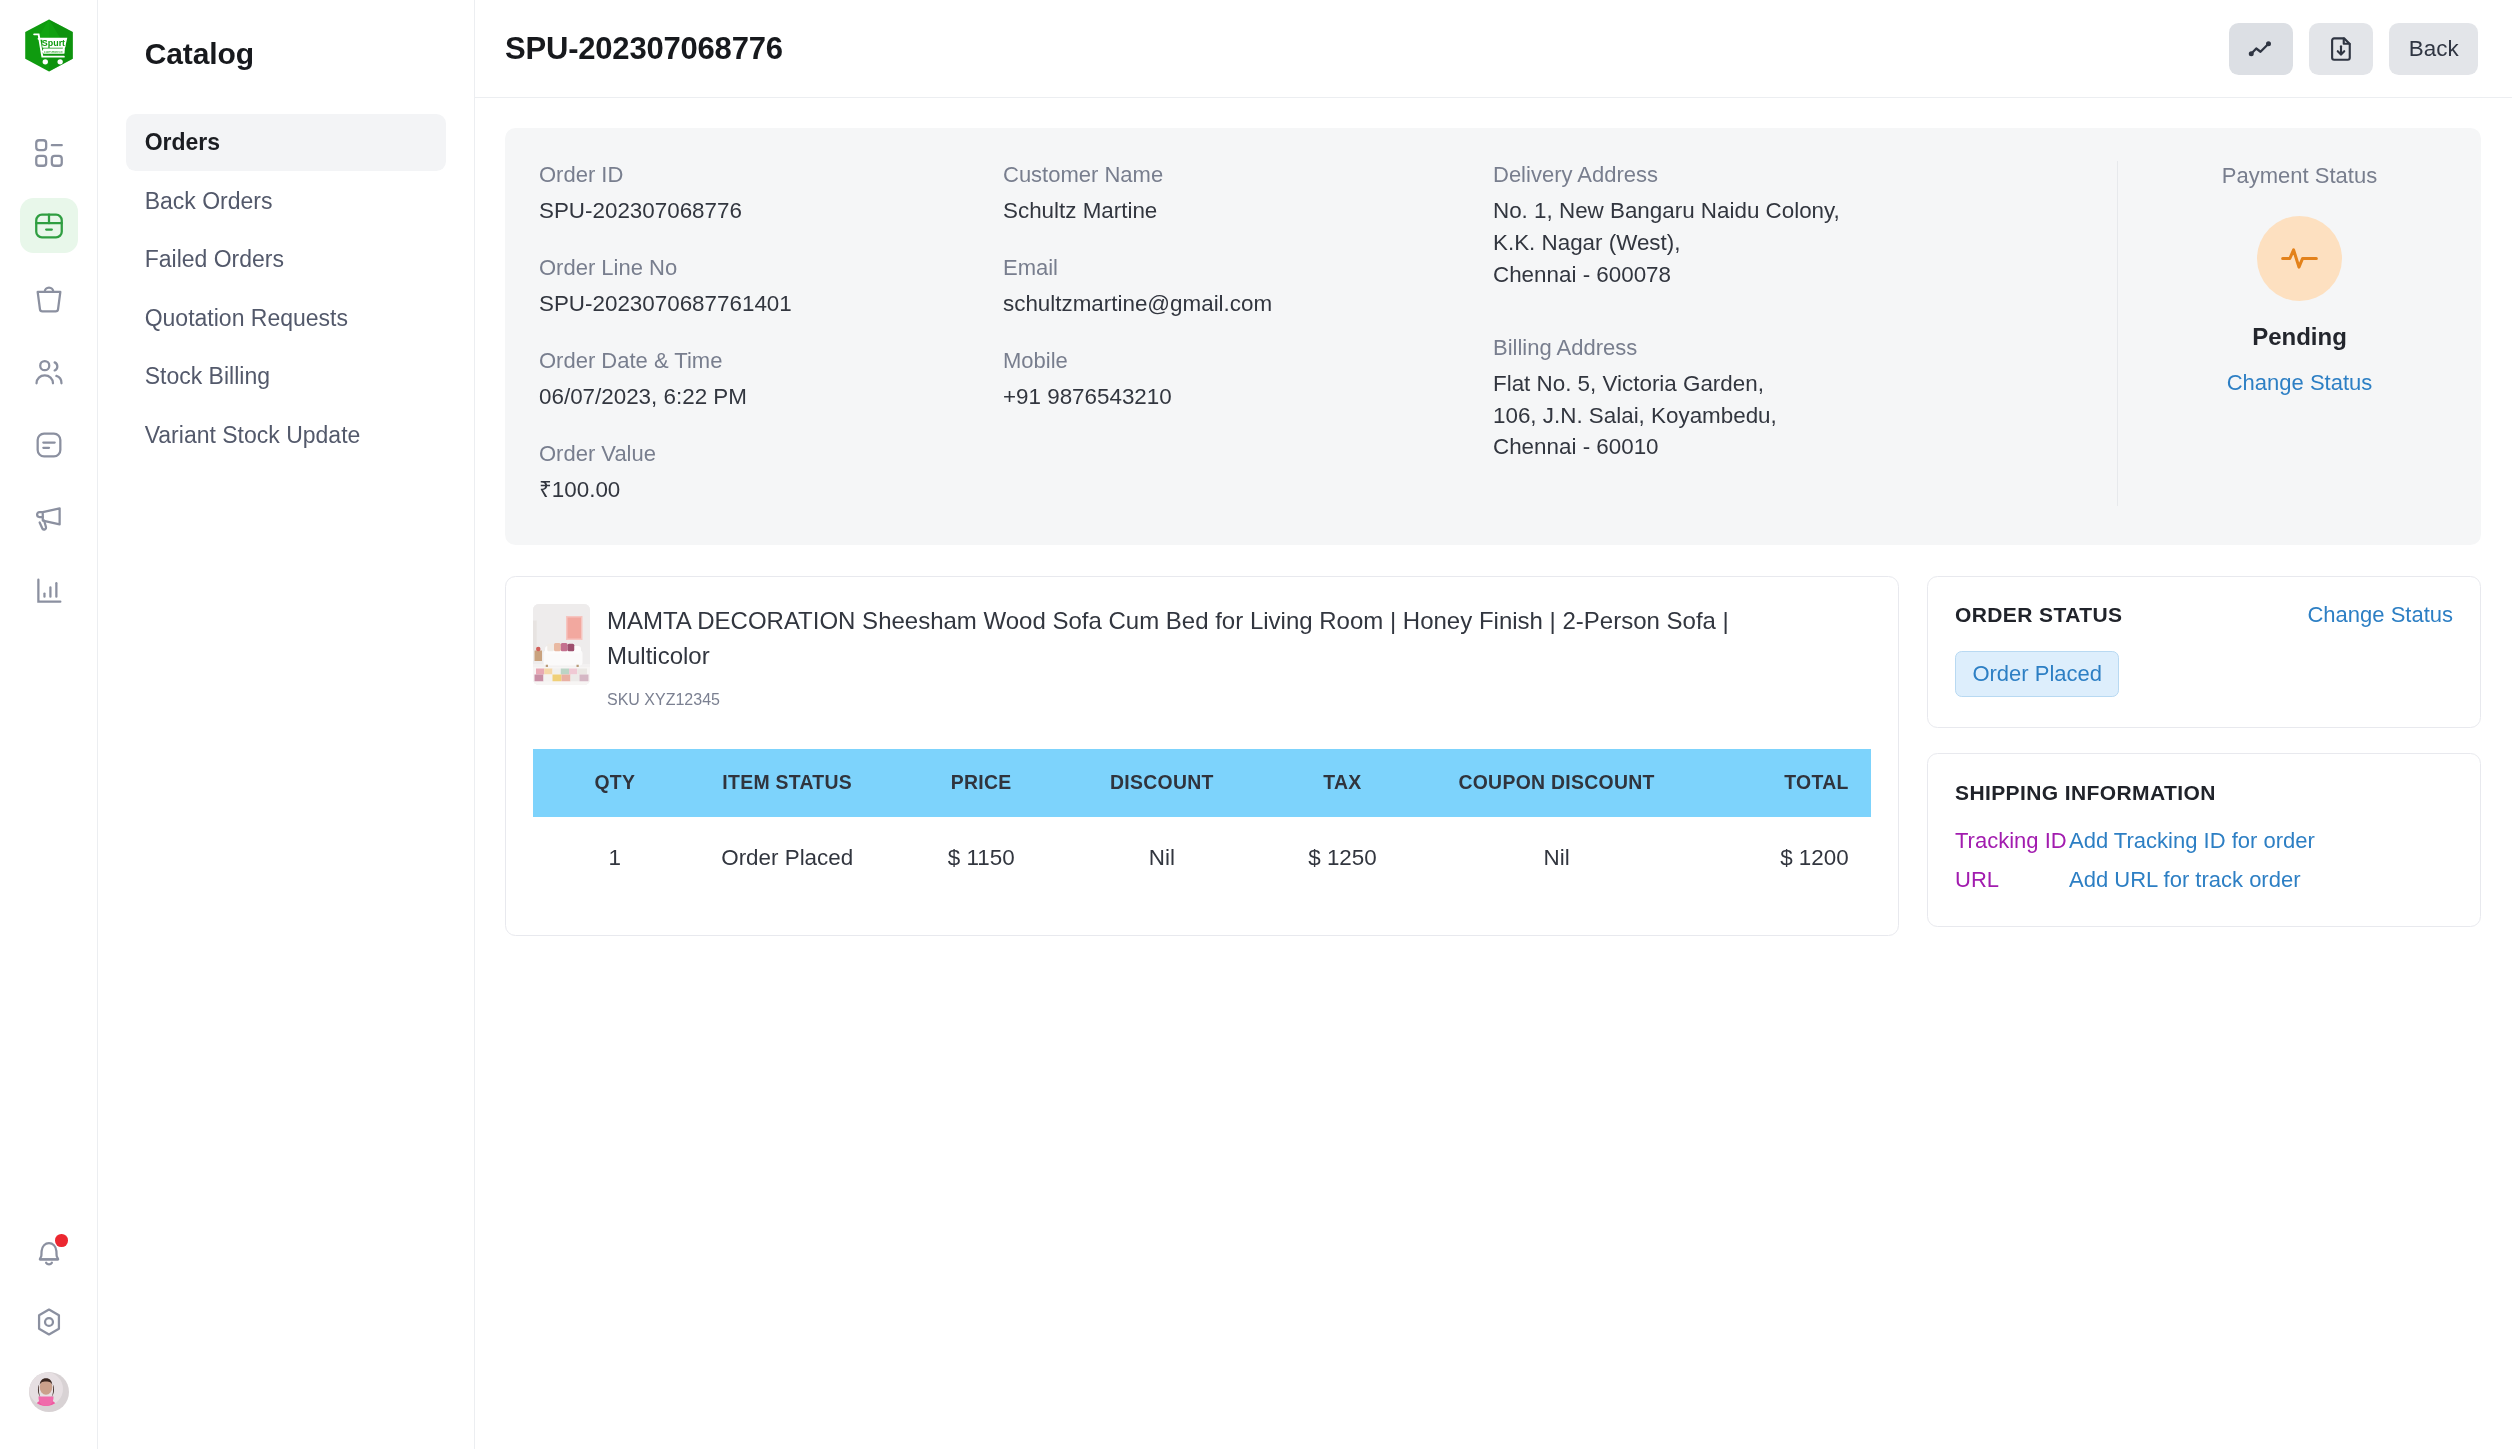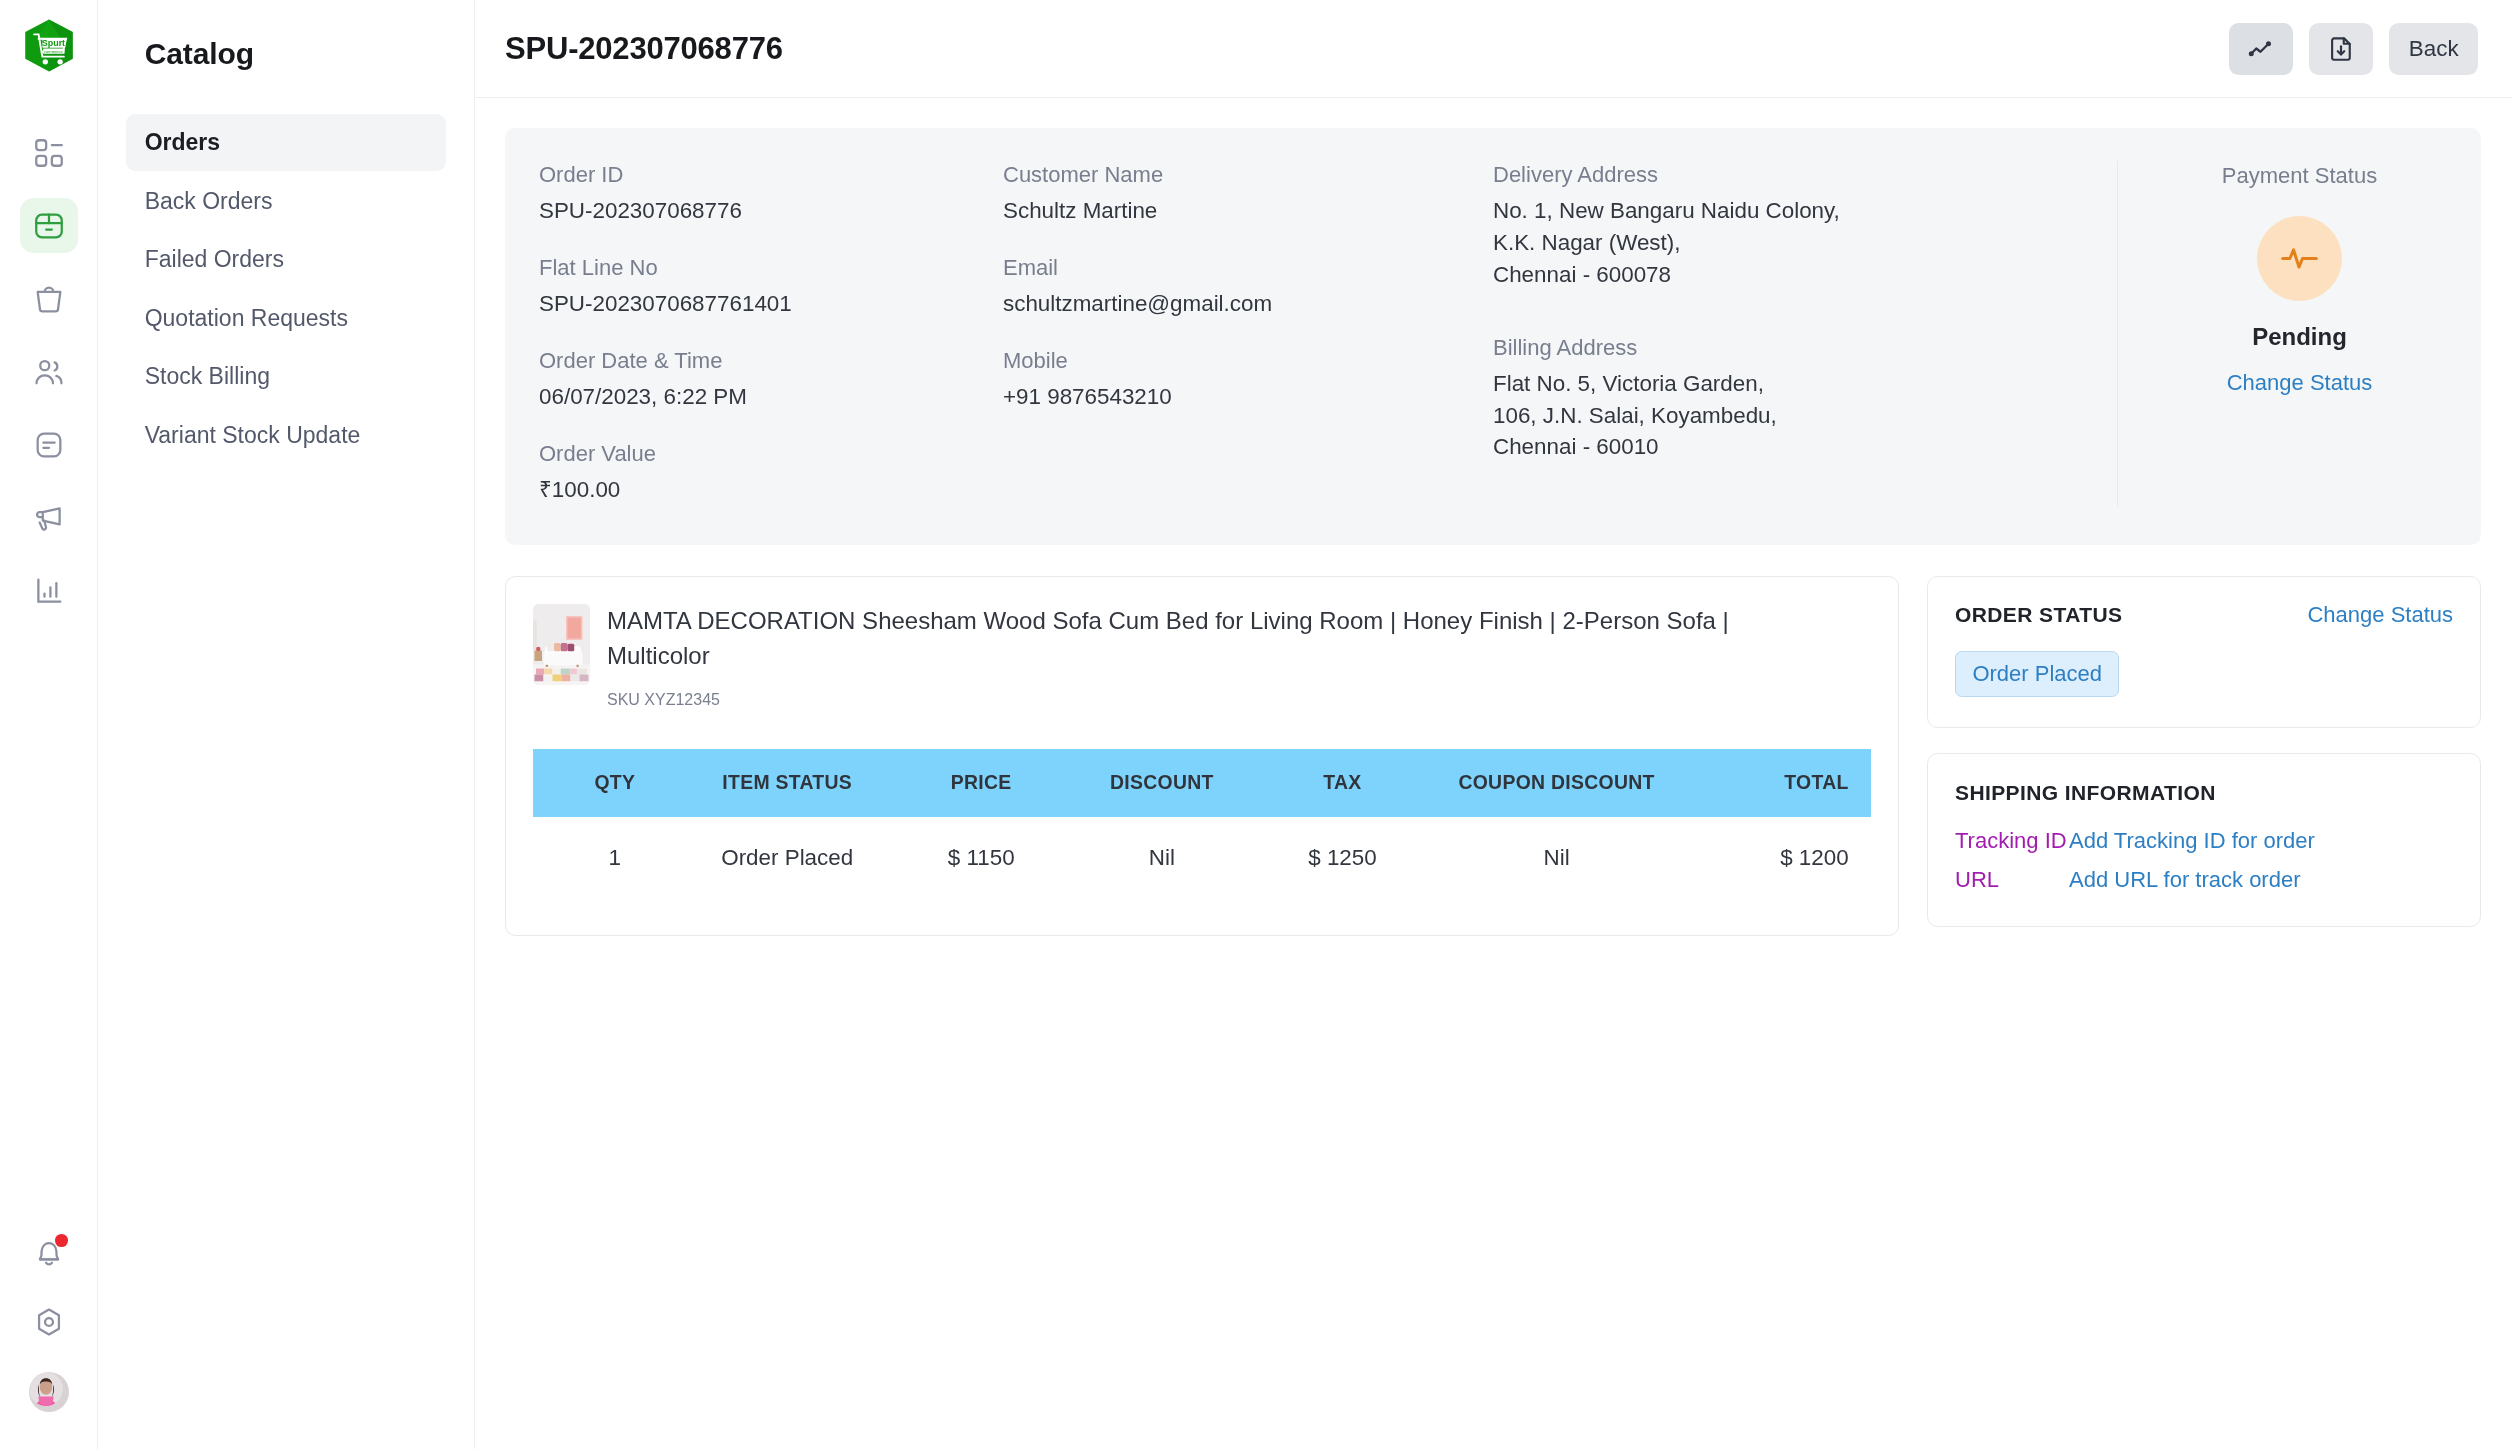--- a/index.html
+++ b/index.html
@@ -420,21 +420,21 @@
     <div class="content">
 
       <div class="info-panel">
 
         <div class="info-col col-a">
           <div class="field">
             <div class="f-label">Order ID</div>
             <div class="f-value">SPU-202307068776</div>
           </div>
           <div class="field">
-            <div class="f-label">Flat Line No</div>
+            <div class="f-label">Order Line No</div>
             <div class="f-value">SPU-2023070687761401</div>
           </div>
           <div class="field">
             <div class="f-label">Order Date &amp; Time</div>
             <div class="f-value">06/07/2023, 6:22 PM</div>
           </div>
           <div class="field">
             <div class="f-label">Order Value</div>
             <div class="f-value">₹100.00</div>
           </div>

